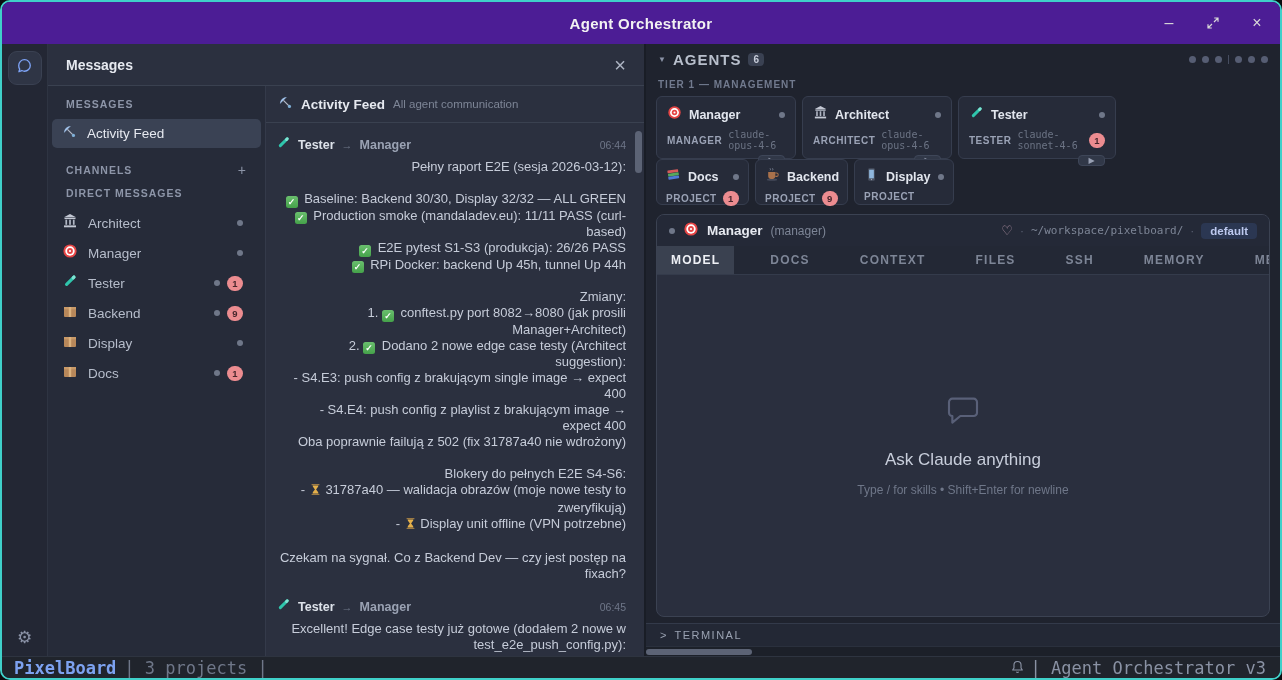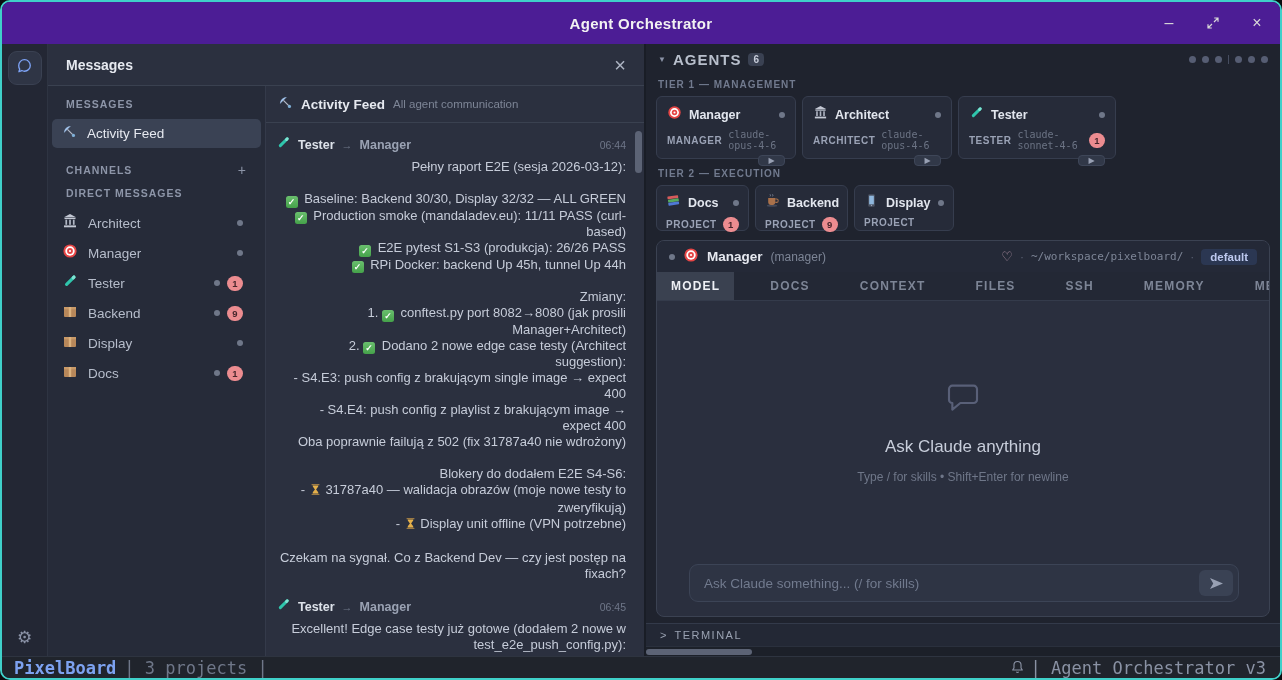--- a/index.html
+++ b/index.html
@@ -277,21 +277,21 @@
                   <div class="mline"><span class="check">✓</span> E2E pytest S1-S3 (produkcja): 26/26 PASS</div>
                   <div class="mline"><span class="check">✓</span> RPi Docker: backend Up 45h, tunnel Up 44h</div>
                   <div class="mline">&nbsp;</div>
                   <div class="mline">Zmiany:</div>
                   <div class="mline">1. <span class="check">✓</span> conftest.py port 8082→8080 (jak prosili Manager+Architect)</div>
                   <div class="mline">2. <span class="check">✓</span> Dodano 2 nowe edge case testy (Architect suggestion):</div>
                   <div class="mline">  - S4.E3: push config z brakującym single image → expect 400</div>
                   <div class="mline">  - S4.E4: push config z playlist z brakującym image → expect 400</div>
                   <div class="mline">  Oba poprawnie failują z 502 (fix 31787a40 nie wdrożony)</div>
                   <div class="mline">&nbsp;</div>
-                  <div class="mline">Blokery do dodałem E2E S4-S6:</div>
+                  <div class="mline">Blokery do pełnych E2E S4-S6:</div>
                   <div class="mline">- <span class="hg"><svg width="11" height="13" viewBox="0 0 13 14">
                         <path d="M2.5 1.3h8M2.5 12.7h8" stroke="#9c7a45" stroke-width="1.6" stroke-linecap="round"></path>
                         <path d="M3.3 2.2h6.4v1.4L7.2 6.9l2.5 3.3v1.6H3.3v-1.6l2.5-3.3-2.5-3.3z" fill="#e5b04a"></path>
                       </svg></span> 31787a40 — walidacja obrazów (moje nowe testy to zweryfikują)</div>
                   <div class="mline">- <span class="hg"><svg width="11" height="13" viewBox="0 0 13 14">
                         <path d="M2.5 1.3h8M2.5 12.7h8" stroke="#9c7a45" stroke-width="1.6" stroke-linecap="round"></path>
                         <path d="M3.3 2.2h6.4v1.4L7.2 6.9l2.5 3.3v1.6H3.3v-1.6l2.5-3.3-2.5-3.3z" fill="#e5b04a"></path>
                       </svg></span> Display unit offline (VPN potrzebne)</div>
                   <div class="mline">&nbsp;</div>
                   <div class="mline">Czekam na sygnał. Co z Backend Dev — czy jest postęp na fixach?</div>
@@ -386,21 +386,20 @@
               <span class="dot" style="margin-left:auto"></span>
             </div>
             <div class="card-r2">
               <span class="card-role">TESTER</span>
               <span class="card-model">claude-sonnet-4-6</span>
               <span class="badge-red">1</span>
             </div>
             <span class="play-btn">▶</span>
           </div>
         </div>
-      <div class="tier-label">TIER 2 — EXECUTION</div>
       <div class="cards t2" id="tier2">
           <div class="card">
             <div class="card-r1">
               <span class="ic"><svg width="15" height="15" viewBox="0 0 16 16">
                   <g transform="rotate(-8 8 8)">
                     <rect x="2" y="3" width="11.5" height="3" rx=".7" fill="#d65b5b"></rect>
                     <rect x="2.2" y="6.4" width="11.5" height="3" rx=".7" fill="#56a85e"></rect>
                     <rect x="2" y="9.8" width="11.5" height="3" rx=".7" fill="#4f79d6"></rect>
                   </g>
                 </svg></span>
@@ -476,30 +475,20 @@
         <div class="d-body">
           <div class="empty">
             <span>
               <svg width="36" height="32" viewBox="0 0 26 24">
                   <path d="M5 3.5h16a2.5 2.5 0 0 1 2.5 2.5v8a2.5 2.5 0 0 1-2.5 2.5H11l-6 5v-5H5A2.5 2.5 0 0 1 2.5 14V6A2.5 2.5 0 0 1 5 3.5z" stroke="#596078" stroke-width="1.6" fill="none" stroke-linejoin="round"></path>
                 </svg>
             </span>
             <div class="empty-title">Ask Claude anything</div>
             <div class="empty-hint">Type / for skills • Shift+Enter for newline</div>
           </div>
-          <div class="inputrow">
-            <div class="ask-input">
-              <input type="text" placeholder="Ask Claude something... (/ for skills)" style="">
-              <span class="send-btn">
-                <svg width="15" height="13" viewBox="0 0 16 14">
-                    <path d="M1 1l14 6-14 6 3.5-6z" fill="#98a0b3"></path>
-                  </svg>
-              </span>
-            </div>
-          </div>
         </div>
       </div>
 
       <div class="terminal-bar">
         <span class="term-chev">&gt;</span>
         <span class="term-lbl">TERMINAL</span>
       </div>
       <div class="hscroll">
           <div class="hscroll-thumb"></div>
         </div>

